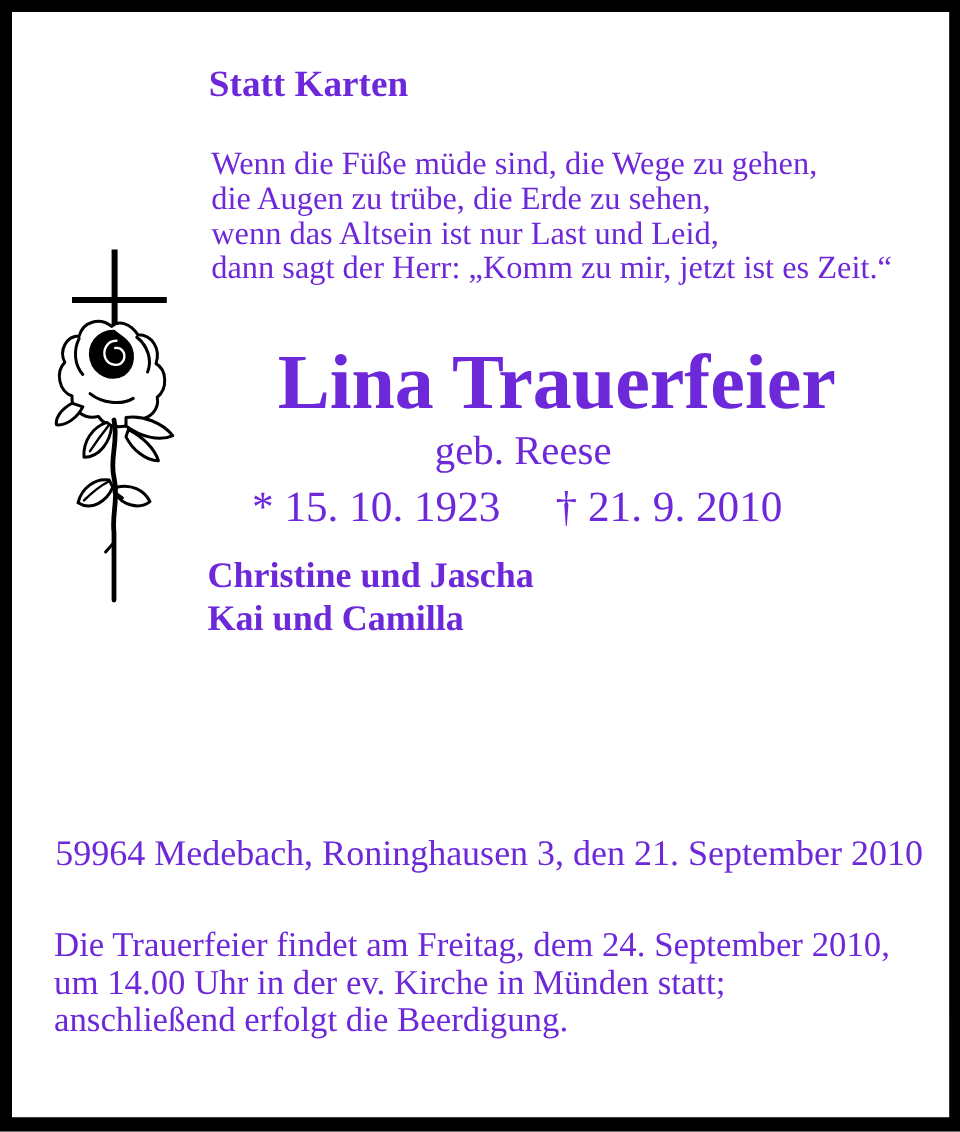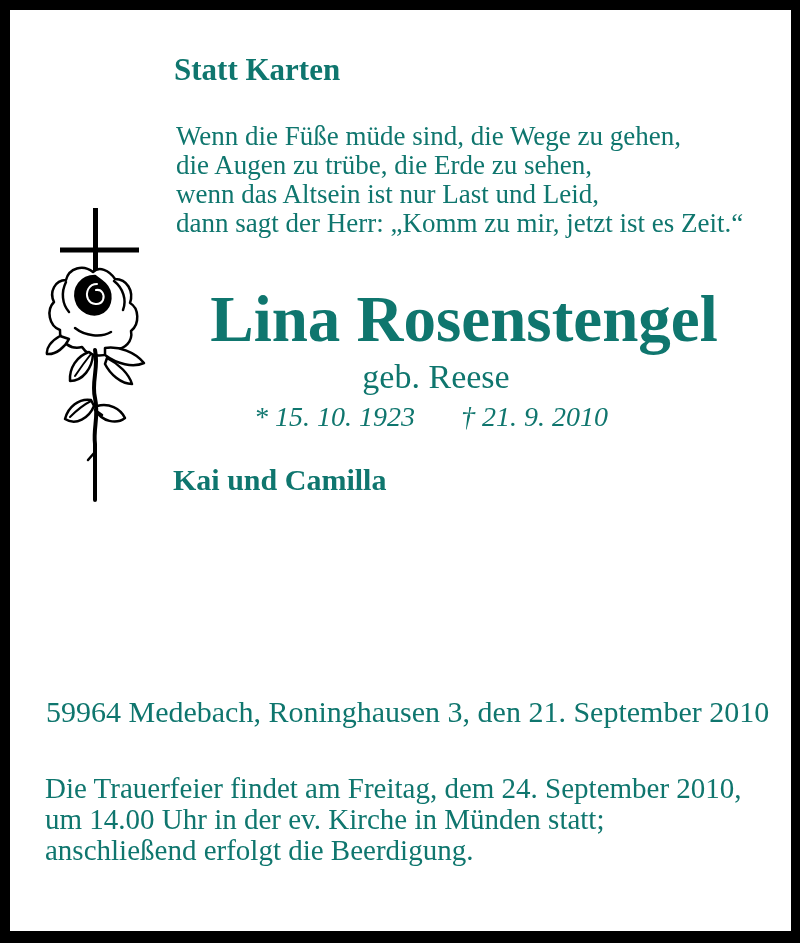--- a/index.html
+++ b/index.html
@@ -3,31 +3,31 @@
 <meta charset="utf-8">
 <style>
   html,body{margin:0;padding:0;background:#444;}
   .page{
     position:relative;
     width:800px;height:943px;
     box-sizing:border-box;
     border-style:solid;border-color:#000000;
     border-width:10px 9px 12px 10px;
     background:#ffffff;
-    color:#0f766e;
+    color:#6d28d9;
     font-family:"Liberation Serif", serif;
     overflow:hidden;
   }
   .abs{position:absolute;}
   .statt{left:164px;top:42px;font-size:31px;font-weight:bold;white-space:nowrap;}
   .poem{left:166px;top:112px;font-size:27px;line-height:29px;}
   .poem div{white-space:nowrap;}
   .deceased-name{left:454px;top:277px;transform:translateX(-50%);font-size:65px;line-height:1;font-weight:bold;white-space:nowrap;}
   .maiden{left:426px;top:348px;transform:translateX(-50%);font-size:34px;white-space:nowrap;}
-  .dates{left:421px;top:391px;transform:translateX(-50%);font-size:28px;display:flex;gap:46px;white-space:nowrap;font-style:italic;}
+  .dates{left:421px;top:391px;transform:translateX(-50%);font-size:36px;display:flex;gap:46px;white-space:nowrap;}
   .mourners{left:163px;top:452px;font-size:30px;font-weight:bold;line-height:36px;}
   .mourners div{white-space:nowrap;}
   .mourners .suffix{font-weight:normal;font-size:27px;}
   .dateline{left:36px;top:685px;font-size:30px;white-space:nowrap;}
   .dateline .bold{font-weight:normal;}
   .funeral{left:35px;top:763px;font-size:29px;line-height:31px;}
   .funeral div{white-space:nowrap;}
   .illustration{left:35px;top:190px;width:110px;height:305px;}
 </style>
 </head>
@@ -63,29 +63,30 @@
       <path d="M62,158 C74,164 84,174 87,184 C76,184 65,174 60,164 Z"></path>
       <path d="M46,200 C34,198 23,207 20,219 C31,226 44,218 49,206 Z"></path>
       <path d="M25,217 C32,210 40,204 46,201" fill="none" stroke-width="2"></path>
       <path d="M52,206 C64,203 75,208 80,218 C71,225 57,221 51,211 Z"></path>
       <path d="M50,150 C54,168 46,182 50,198 C54,216 48,228 50,244 L50,300" fill="none" stroke-width="4"></path>
       <path d="M50,252 L43,260" fill="none" stroke-width="2.5"></path>
       <path d="M50,210 L57,215" fill="none" stroke-width="2.5"></path>
     </g>
   </svg>
 
-  <div class="abs deceased-name">Lina Rosenstengel</div>
+  <div class="abs deceased-name">Lina Trauerfeier</div>
   <div class="abs maiden">geb. Reese</div>
 
   <div class="abs dates">
     <span>* 15. 10. 1923</span>
     <span>† 21. 9. 2010</span>
   </div>
 
   <div class="abs mourners">
+    <div><span>Christine und Jascha</span><span class="suffix"></span></div>
     <div><span>Kai und Camilla</span><span class="suffix"></span></div>
   </div>
 
   <div class="abs dateline">
     <span class="bold">59964 Medebach, Roninghausen 3</span><span>, den 21. September 2010</span>
   </div>
 
   <div class="abs funeral">
     <div>Die Trauerfeier findet am Freitag, dem 24. September 2010,</div>
     <div>um 14.00 Uhr in der ev. Kirche in Münden statt;</div>

